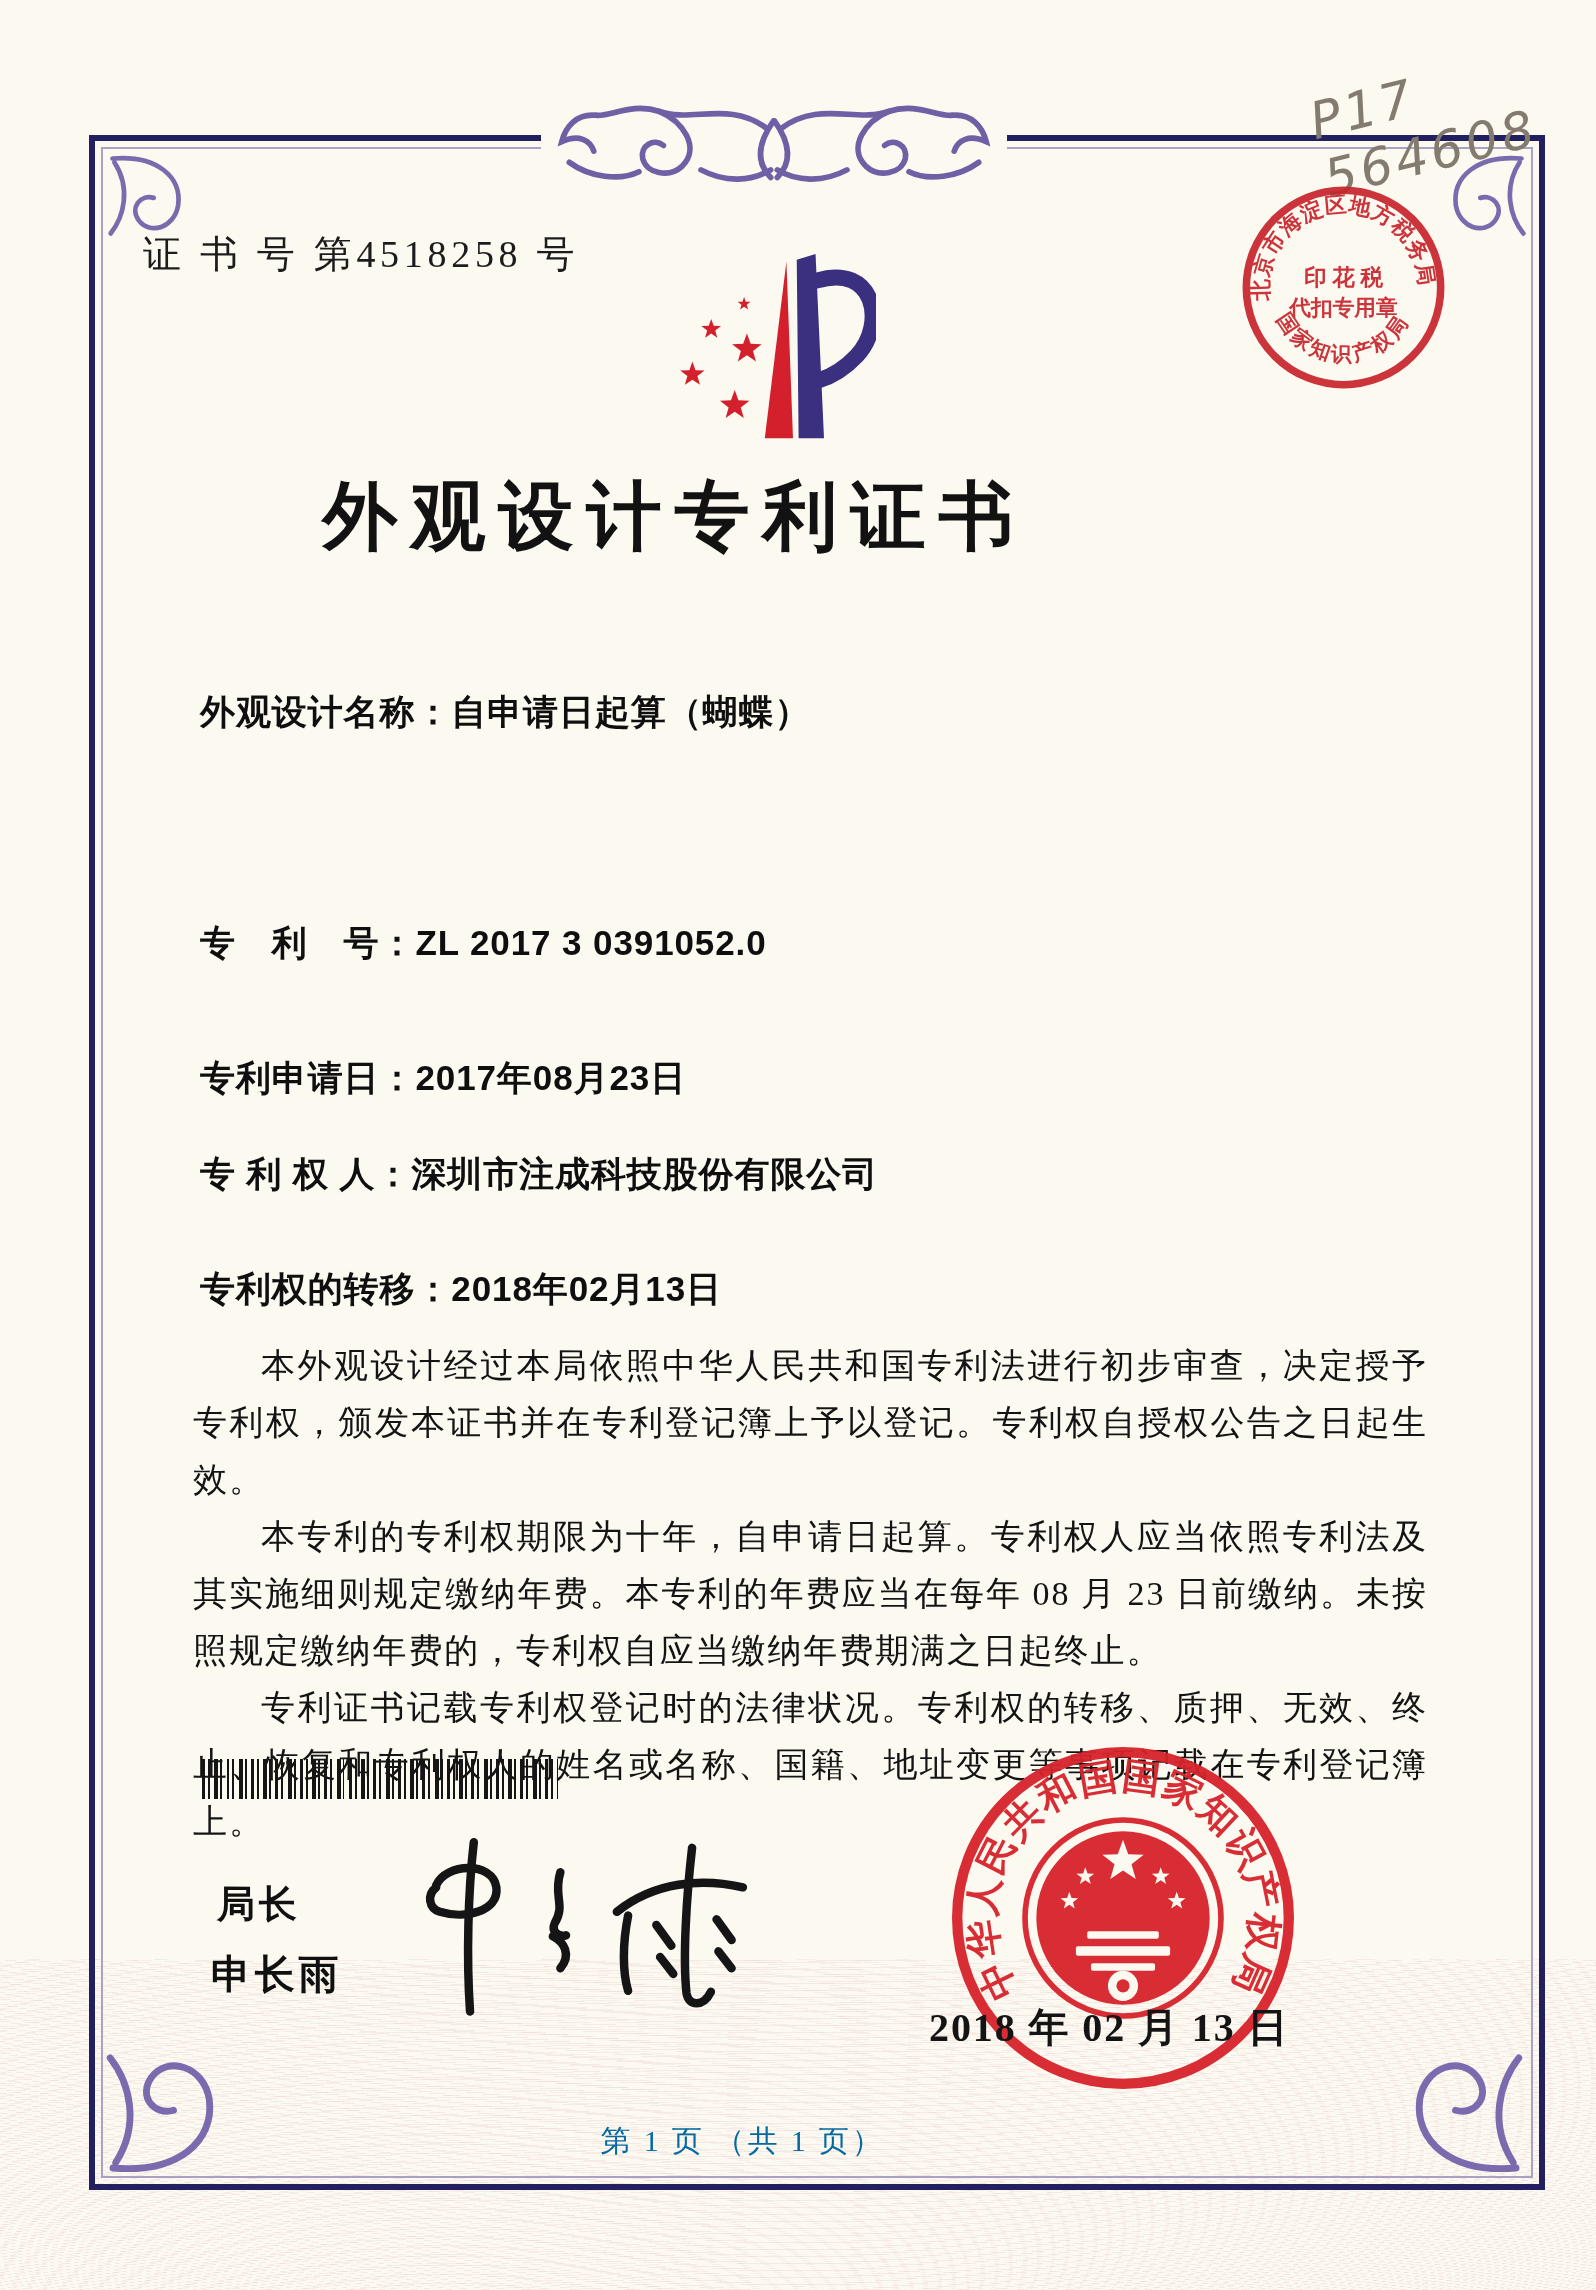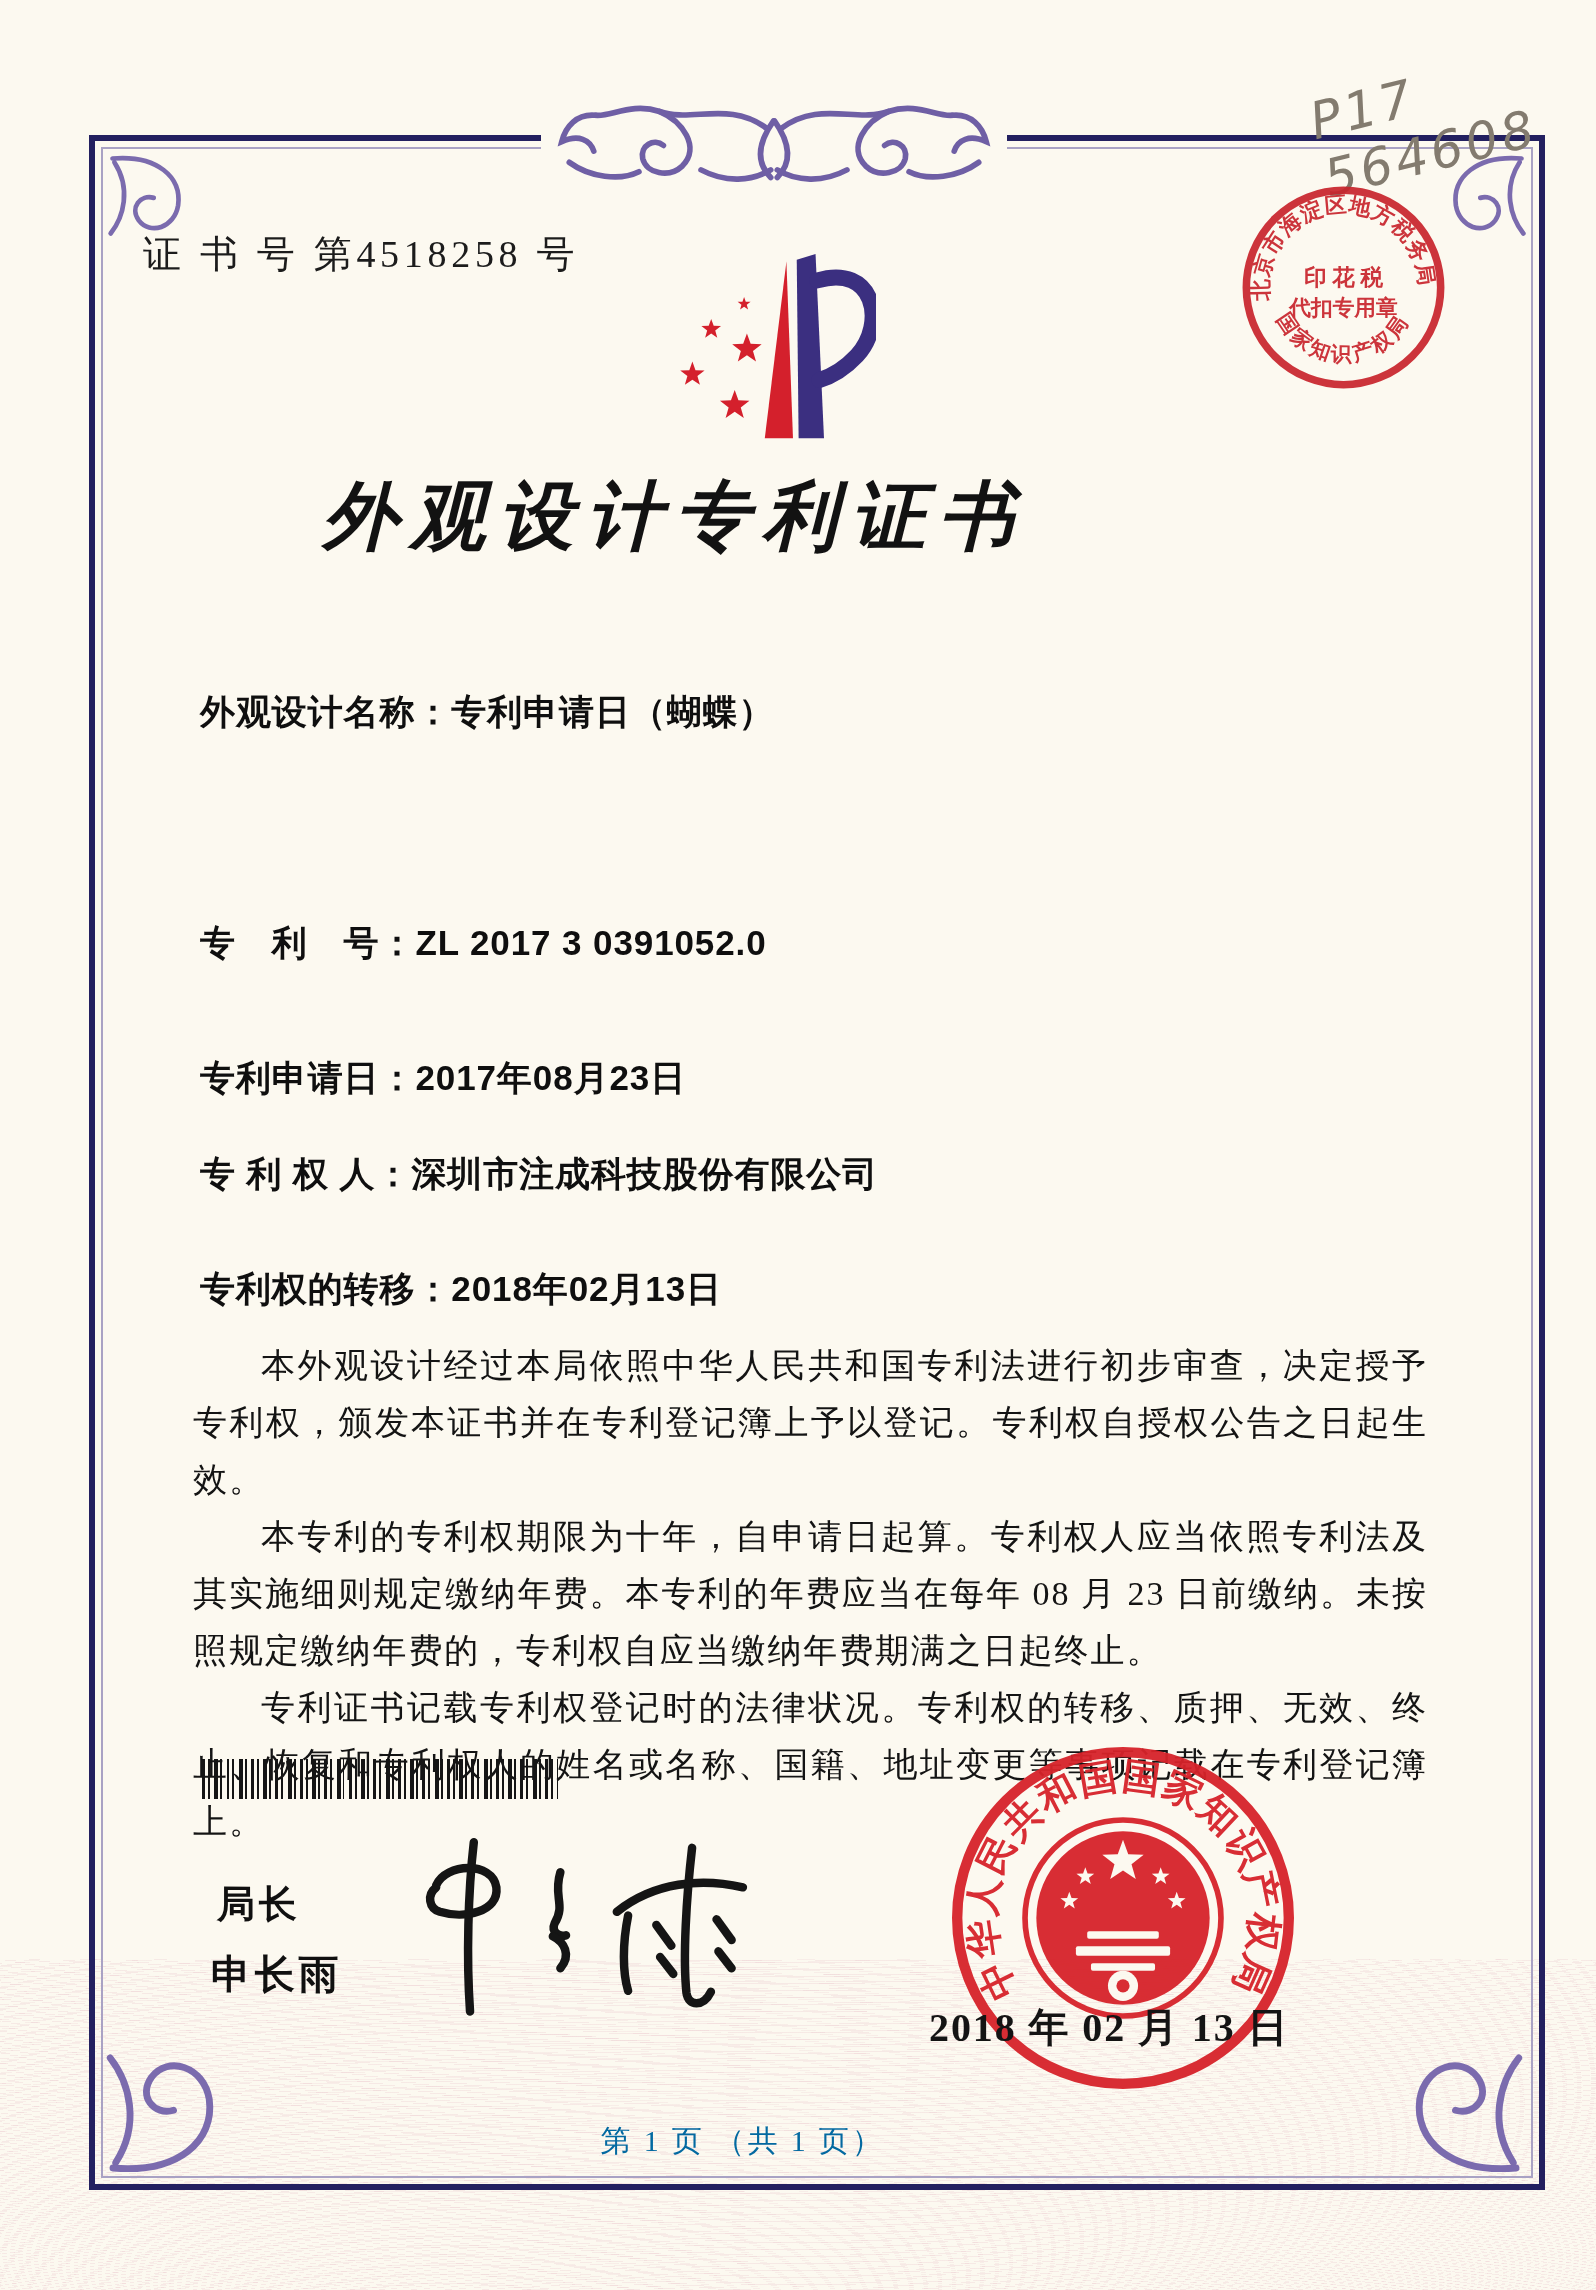--- a/index.html
+++ b/index.html
@@ -33,21 +33,21 @@
     font-size:38px; letter-spacing:4.7px; color:#1c1c1c;
   }
   .handwritten {
     position:absolute; left:1314px; top:58px; width:282px; z-index:3;
     font-family:"DejaVu Sans", sans-serif; font-style:italic;
     font-size:51px; color:#837b6f; transform:rotate(-14deg); letter-spacing:3.8px;
   }
   .logo { position:absolute; left:631px; top:224px; z-index:3; }
   .doc-title {
     position:absolute; left:0; top:467px; width:1349px; z-index:3;
-    text-align:center; font-size:75px; font-weight:700; letter-spacing:13px; color:#121212;font-style:italic;
+    text-align:center; font-size:75px; font-weight:700; letter-spacing:13px; color:#121212;
   }
   .field-row {
     position:absolute; left:200px; z-index:3; white-space:nowrap;
     font-family:"Liberation Sans", sans-serif; font-weight:700;
     font-size:35px; letter-spacing:0.9px; color:#0f0f0f;
   }
   .body-text {
     position:absolute; left:193px; top:1337px; width:1235px; z-index:3;
     font-size:34px; line-height:57px; letter-spacing:1.9px; color:#141414;
     text-align:justify;
@@ -184,21 +184,21 @@
       <text x="115" y="144" text-anchor="middle" font-size="23" font-weight="700" fill="#c8242c" font-family="Liberation Serif, serif">代扣专用章</text>
       <text font-size="22" fill="#c8242c" letter-spacing="3" font-weight="700" font-family="Liberation Serif, serif">
         <textPath href="#taxBottom">国家知识产权局</textPath>
       </text>
     </svg>
   </div>
 
   <div class="doc-title">外观设计专利证书</div>
 
   <div class="field-row" style="top:689px;">
-    <span>外观设计名称</span><span>：</span><span>专利申请日（蝴蝶）</span>
+    <span>外观设计名称</span><span>：</span><span>自申请日起算（蝴蝶）</span>
   </div>
   <div class="field-row" style="top:920px;">
     <span>专　利　号</span><span>：</span><span>ZL 2017 3 0391052.0</span>
   </div>
   <div class="field-row" style="top:1036px;margin-top:19px;">
     <span>专利申请日</span><span>：</span><span>2017年08月23日</span>
   </div>
   <div class="field-row" style="top:1151px;">
     <span>专 利 权 人</span><span>：</span><span>深圳市注成科技股份有限公司</span>
   </div>

